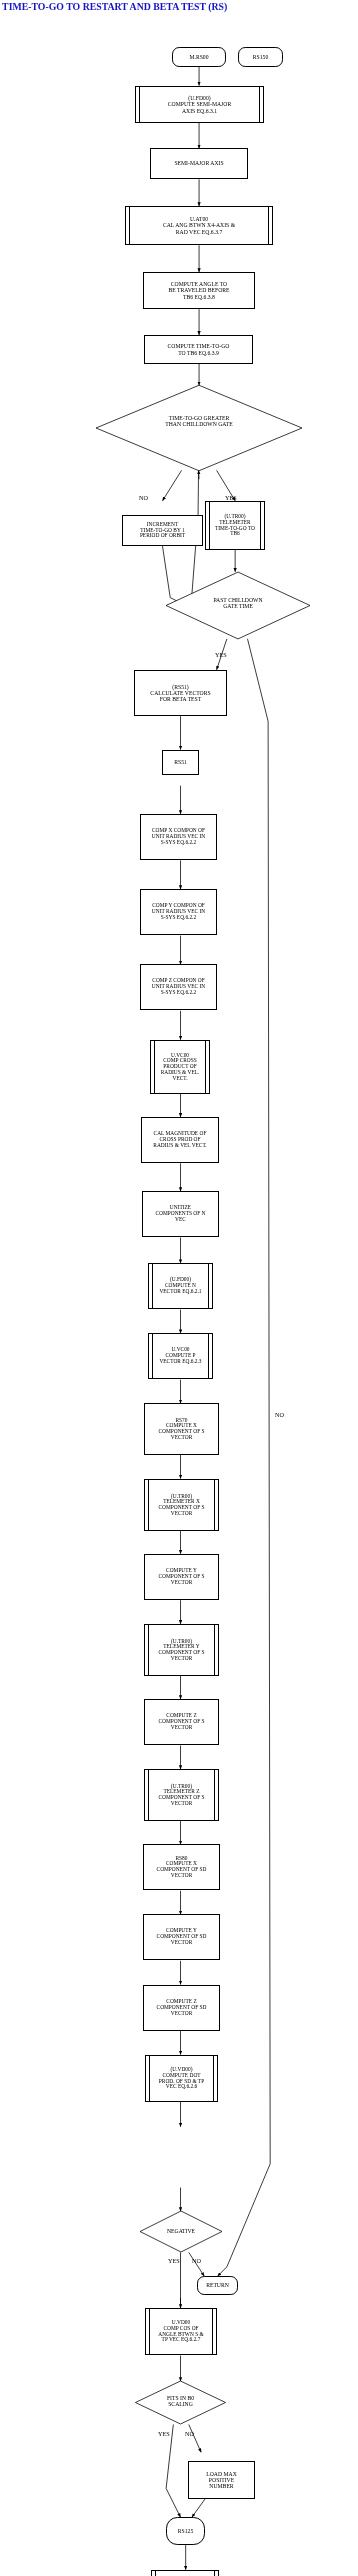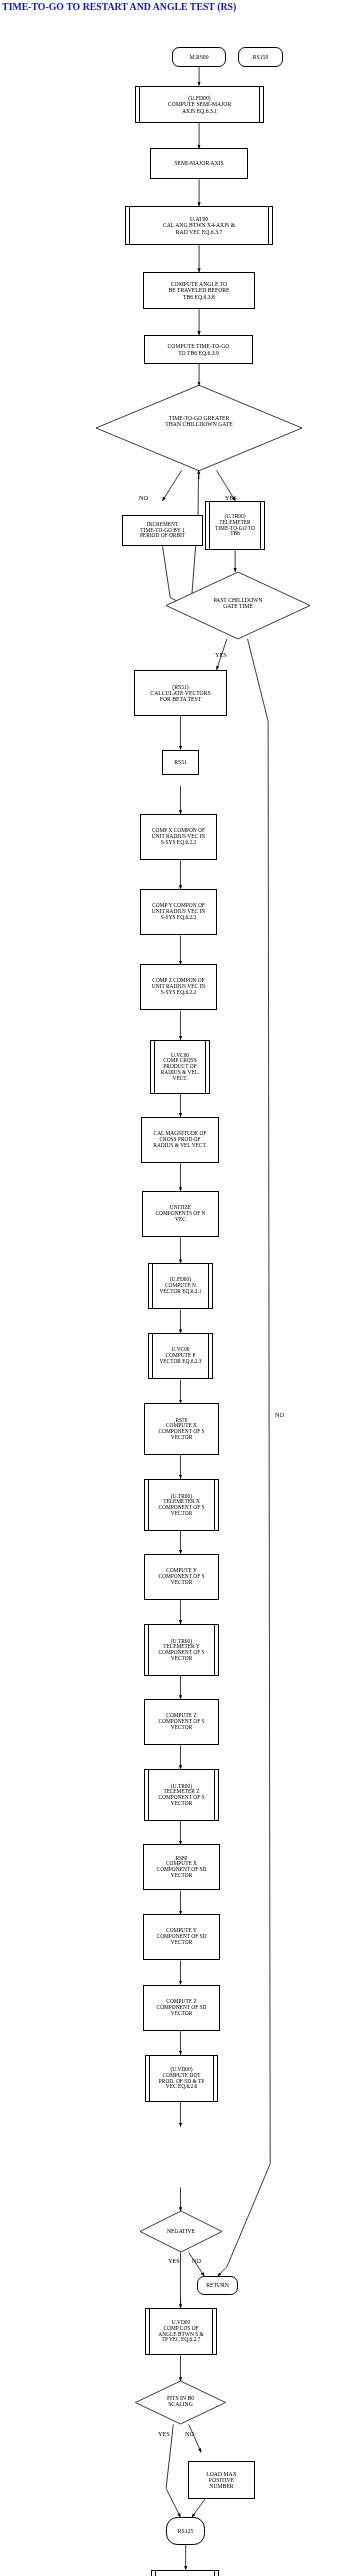--- a/index.html
+++ b/index.html
@@ -19,21 +19,21 @@
   .dec svg{position:absolute;left:0;top:0;}
   .edge{position:absolute;left:0;top:0;pointer-events:none;}
   .elabel{position:absolute;z-index:4;background:transparent;line-height:1;}
   svg{overflow:visible;}
 </style>
 </head>
 <body>
 
 <div id="stage">
 
-  <div id="title">TIME-TO-GO TO RESTART AND ANGLE TEST (RS)</div>
+  <div id="title">TIME-TO-GO TO RESTART AND BETA TEST (RS)</div>
 
   <svg class="edge" width="359" height="3747" viewBox="0 0 696 7273">
     <defs>
       <marker id="ah" markerWidth="9" markerHeight="9" refX="7.5" refY="3.2" orient="auto" markerUnits="userSpaceOnUse">
         <path d="M0,0 L8,3.2 L0,6.4 z" fill="#000"></path>
       </marker>
     </defs>
     <g stroke="#000" stroke-width="1.5" fill="none" marker-end="url(#ah)">
       <path d="M386,120 L386,166"></path>
       <path d="M386,237 L386,288"></path>

